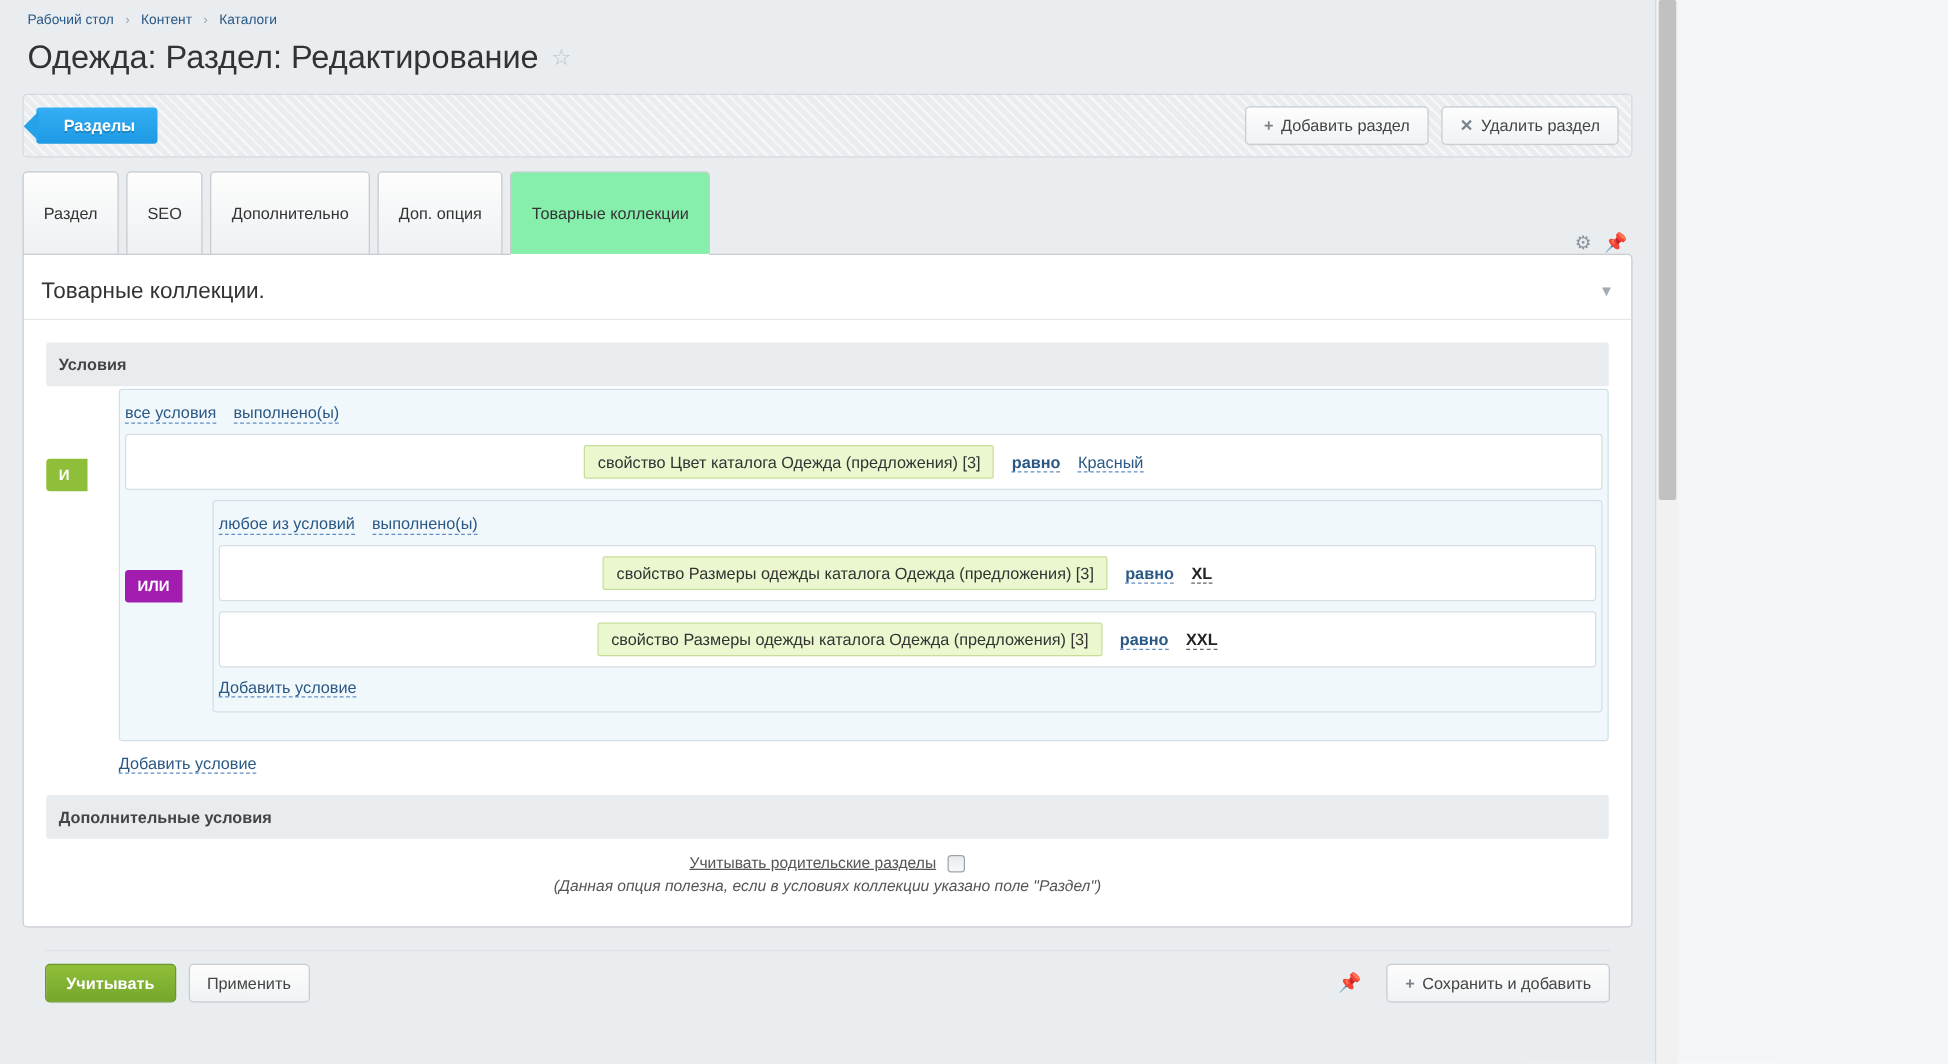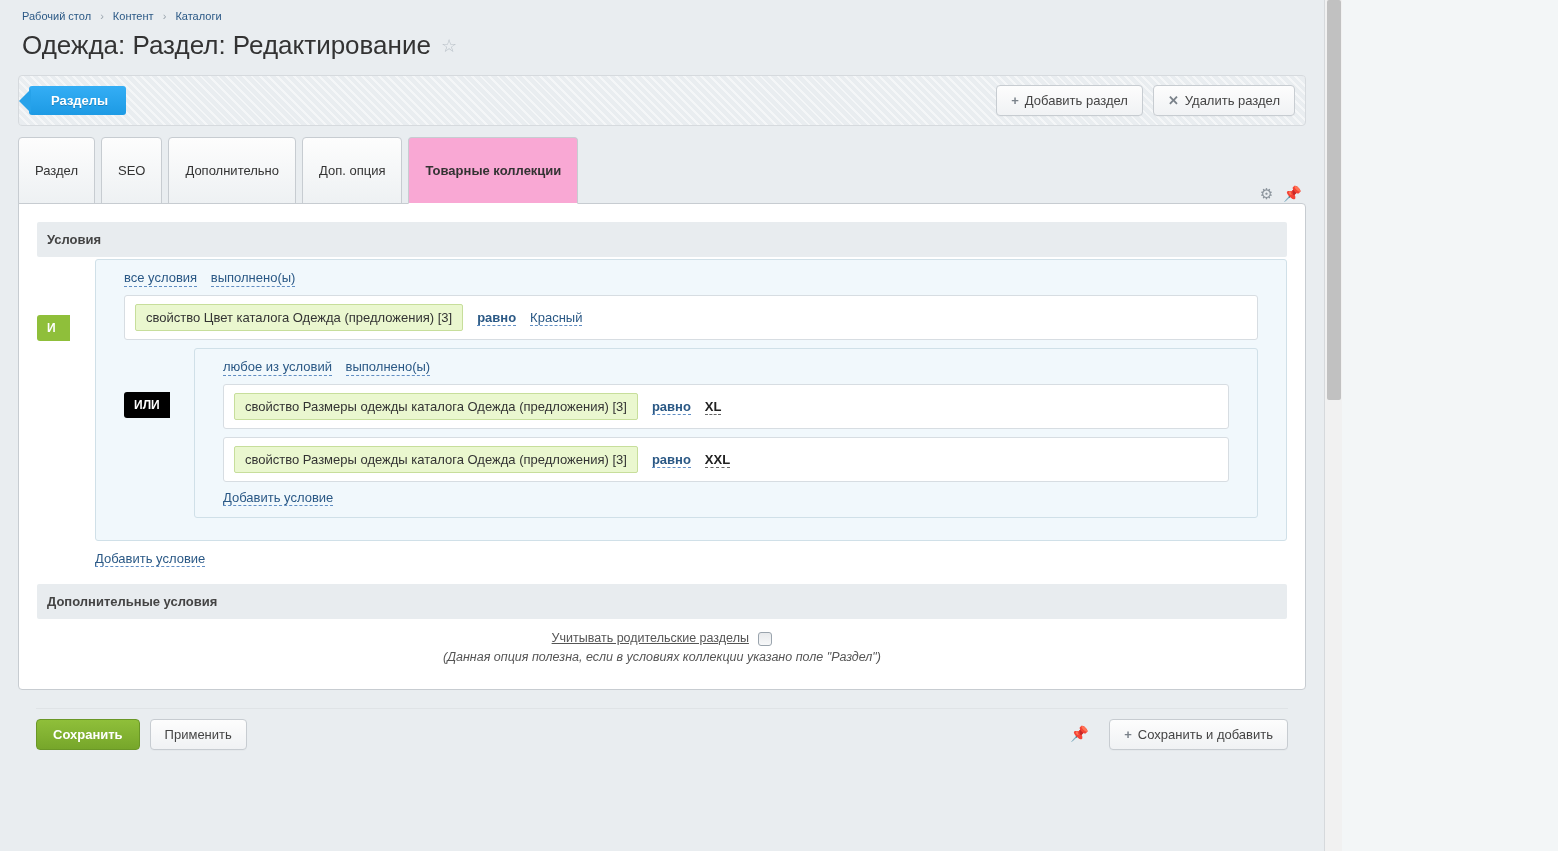--- a/index.html
+++ b/index.html
@@ -19,46 +19,46 @@
 .toolbar { margin: 0 18px 10px; background: #e9edf0; border: 1px solid #d6dade; border-radius: 4px; padding: 9px 10px; display: flex; align-items: center; background-image: repeating-linear-gradient(45deg, rgba(255,255,255,.5) 0 2px, transparent 2px 6px); }
 .blue-tag { background: linear-gradient(#34aef5,#1d9ae4); color: #fff; font-weight: 700; font-size: 13px; padding: 7px 18px 7px 22px; border-radius: 3px; position: relative; text-shadow: 0 1px 0 rgba(0,0,0,.2); }
 .blue-tag::before { content: ""; position: absolute; left: -10px; top: 3px; width: 0; height: 0; border-top: 12px solid transparent; border-bottom: 12px solid transparent; border-right: 12px solid #26a2ea; }
 .toolbar-right { margin-left: auto; display: flex; gap: 10px; }
 .btn { background: linear-gradient(#fdfdfd,#f0f2f4); border: 1px solid #c7ccd1; border-radius: 4px; padding: 7px 14px; font-size: 13px; color: #444; cursor: pointer; display: inline-flex; align-items: center; gap: 6px; box-shadow: 0 1px 0 rgba(0,0,0,.02); }
 .plus-glyph, .x-glyph { font-weight: 700; color: #7a828a; }
 
 .content-wrap { margin: 0 18px; }
 .tabs { display: flex; align-items: flex-end; gap: 6px; position: relative; }
 .tab { background: linear-gradient(#fdfdfd,#eef1f3); border: 1px solid #c7ccd1; border-bottom: 1px solid #c7ccd1; border-radius: 4px 4px 0 0; padding: 25px 16px; font-size: 13px; color: #333; cursor: pointer; position: relative; top: 1px; }
-.tab.active { background: #f9a8d4; border-bottom-color: #fff; font-weight: 700; z-index: 2; }
+.tab.active { background: #86efac; border-bottom-color: #fff; font-weight: 400; z-index: 2; }
 .tabs-right { margin-left: auto; display: flex; gap: 10px; padding-right: 4px; color: #8b949c; }
 .tabs-right span { cursor: pointer; font-size: 15px; }
 
 .panel { background: #fff; border: 1px solid #c7ccd1; border-radius: 0 4px 4px 4px; padding: 0; }
 .panel-head { padding: 18px 14px 12px; display: flex; align-items: center; border-bottom: 1px solid #e4e8eb; }
 .panel-head h2 { font-size: 18px; font-weight: 400; color: #333; }
 .collapse-icon { margin-left: auto; color: #a2aab2; cursor: pointer; font-size: 12px; }
 
 .panel-body { padding: 18px 18px 22px; }
 .reindex-row { display: flex; justify-content: flex-end; margin-bottom: 16px; }
 .btn-green { background: linear-gradient(#8fbf3a,#76a62a); border: 1px solid #6a9727; color: #fff; font-weight: 700; padding: 8px 16px; border-radius: 4px; cursor: pointer; font-size: 13px; text-shadow: 0 1px 0 rgba(0,0,0,.15); }
 
 .section-bar { background: #e8ecef; padding: 10px; font-weight: 700; color: #444; border-radius: 2px; margin-bottom: 2px; }
 
 .cond-outer { position: relative; padding-left: 58px; }
 .badge-and { position: absolute; left: 0; top: 56px; background: #8fbf3a; color: #fff; font-weight: 700; font-size: 12px; padding: 6px 14px 6px 10px; border-radius: 3px 0 0 3px; }
-.badge-or { position: absolute; left: 0; top: 44px; background: #000000; color: #fff; font-weight: 700; font-size: 12px; padding: 6px 10px; border-radius: 3px 0 0 3px; }
+.badge-or { position: absolute; left: 0; top: 56px; background: #a21caf; color: #fff; font-weight: 700; font-size: 12px; padding: 6px 10px; border-radius: 3px 0 0 3px; }
 
-.rule-block { border: 1px solid #d0e0e8; background: #f1f8fc; border-radius: 3px; padding: 10px 28px 12px; margin-bottom: 10px; }
+.rule-block { border: 1px solid #d0e0e8; background: #f1f8fc; border-radius: 3px; padding: 10px 4px 12px; margin-bottom: 10px; }
 .rule-head { margin-bottom: 10px; }
 .dotted-link { color: #2a5885; border-bottom: 1px dashed #5f8dc3; cursor: pointer; font-size: 13px; padding-bottom: 1px; }
 .dotted-link + .dotted-link { margin-left: 10px; }
 .dotted-link-plain { color: #2a5885; border-bottom: 1px dashed #5f8dc3; cursor: pointer; font-size: 13px; }
 
-.rule-line { background: #fff; border: 1px solid #d7dde2; border-radius: 3px; padding: 8px 10px; display: flex; align-items: center; gap: 14px; margin-bottom: 8px; }
+.rule-line { background: #fff; border: 1px solid #d7dde2; border-radius: 3px; padding: 8px 10px; display: flex; align-items: center; gap: 14px; margin-bottom: 8px; justify-content: center; }
 .prop-chip { background: #eaf7cf; border: 1px solid #c7de9b; border-radius: 2px; padding: 5px 10px; font-size: 13px; color: #333; }
 .eq-label { color: #2a5885; border-bottom: 1px dashed #5f8dc3; font-weight: 700; font-size: 13px; cursor: pointer; }
 .val-label { color: #2a5885; border-bottom: 1px dashed #5f8dc3; font-size: 13px; cursor: pointer; }
 .val-label.bold { font-weight: 700; color: #222; border-bottom-color: #666; }
 
 .inner-block { position: relative; padding-left: 70px; margin-top: 6px; }
 .add-cond { margin-top: 6px; }
 
 .add-cond-outer { margin: 8px 0 0 58px; }
 
@@ -113,20 +113,24 @@
       <div class="tab">Дополнительно</div>
       <div class="tab">Доп. опция</div>
       <div class="tab active">Товарные коллекции</div>
       <div class="tabs-right">
         <span>⚙</span>
         <span>📌</span>
       </div>
     </div>
 
     <div class="panel">
+      <div class="panel-head">
+        <h2>Товарные коллекции.</h2>
+        <span class="collapse-icon">▼</span>
+      </div>
       <div class="panel-body">
 
         <div class="section-bar">Условия</div>
 
         <div class="cond-outer">
           <span class="badge-and">И</span>
           <div class="rule-block">
             <div class="rule-head">
               <span class="dotted-link">все условия</span>
               <span class="dotted-link">выполнено(ы)</span>
@@ -169,21 +173,21 @@
           <div class="extra-label">
             <span class="nobold">Учитывать родительские разделы</span>
             <span class="chk"></span><br>
             <span>(Данная опция полезна, если в условиях коллекции указано поле "Раздел")</span>
           </div>
         </div>
       </div>
     </div>
 
     <div class="footer-bar">
-      <button class="btn-save">Сохранить</button>
+      <button class="btn-save">Учитывать</button>
       <button class="btn">Применить</button>
       <span class="pin-icon">📌</span>
       <button class="btn" style="margin-left:6px">
           <span class="plus-glyph">+</span>
           <span>Сохранить и добавить</span>
         </button>
     </div>
   </div>
 </div>
 

